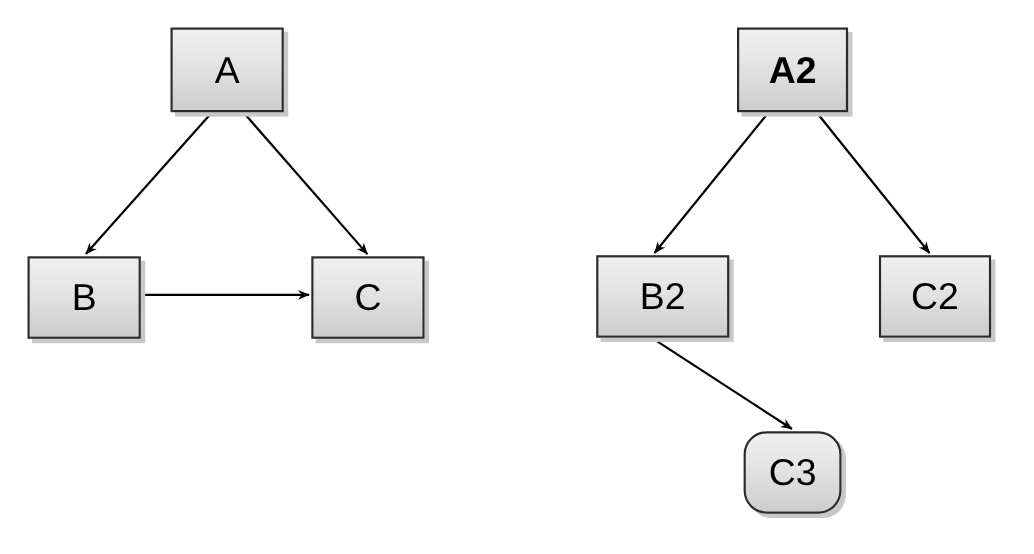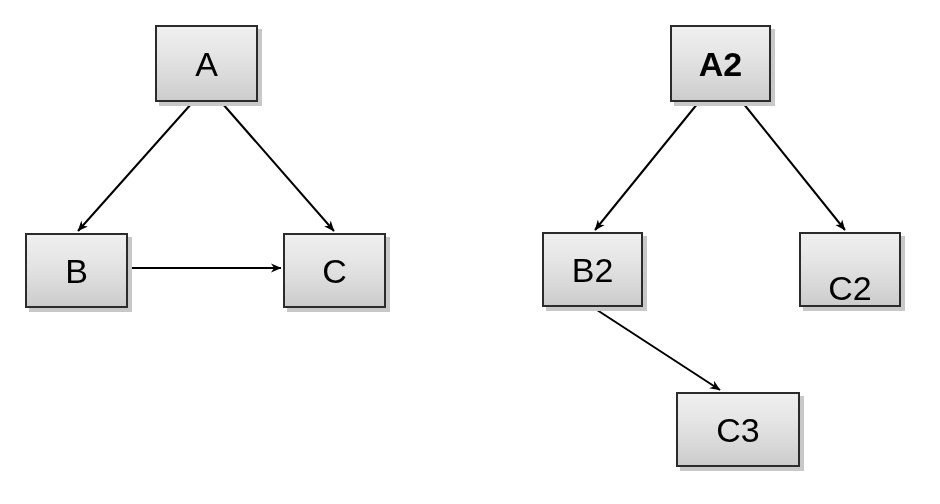--- a/index.html
+++ b/index.html
@@ -79,24 +79,24 @@
         <span class="node-label">B</span>
       </div>
       <div class="node" style="left: 283px; top: 233px; width: 103px; height: 75px;">
         <span class="node-label">C</span>
       </div>
     </div>
   <div id="nodes-right">
       <div class="node" style="left: 670px; top: 25px; width: 101px; height: 77px; font-weight: bold;">
         <span class="node-label">A2</span>
       </div>
-      <div class="node" style="left: 542px; top: 232px; width: 101px; height: 75px;">
+      <div class="node" style="left: 542px; top: 232px; width: 121px; height: 75px;">
         <span class="node-label">B2</span>
       </div>
-      <div class="node" style="left: 799px; top: 232px; width: 102px; height: 75px; align-items: flex-end;">
+      <div class="node" style="left: 799px; top: 232px; width: 102px; height: 75px;">
         <span class="node-label">C2</span>
       </div>
-      <div class="node" style="left: 676px; top: 392px; width: 124px; height: 75px;">
+      <div class="node" style="left: 676px; top: 392px; width: 89px; height: 75px; border-radius: 21px;">
         <span class="node-label">C3</span>
       </div>
     </div>
 
 </div>
 
 </body></html>

